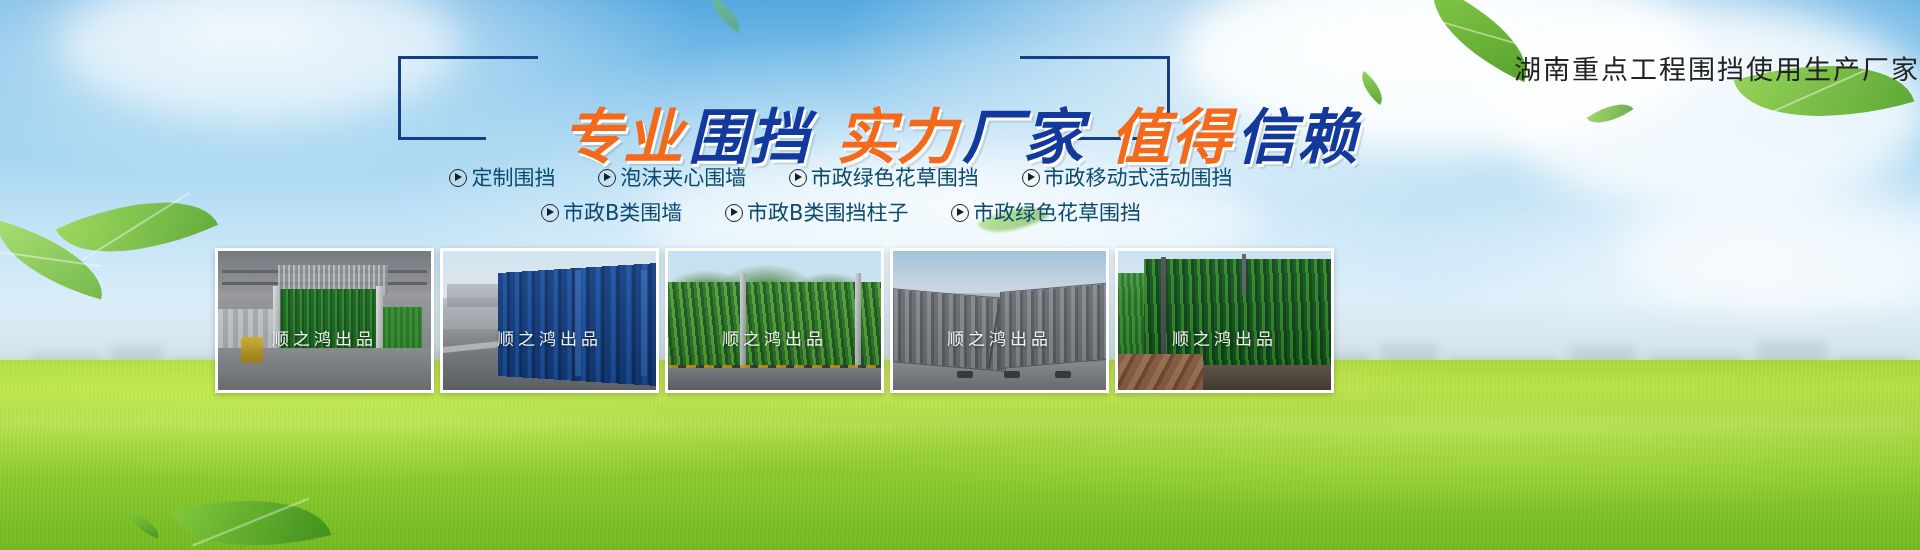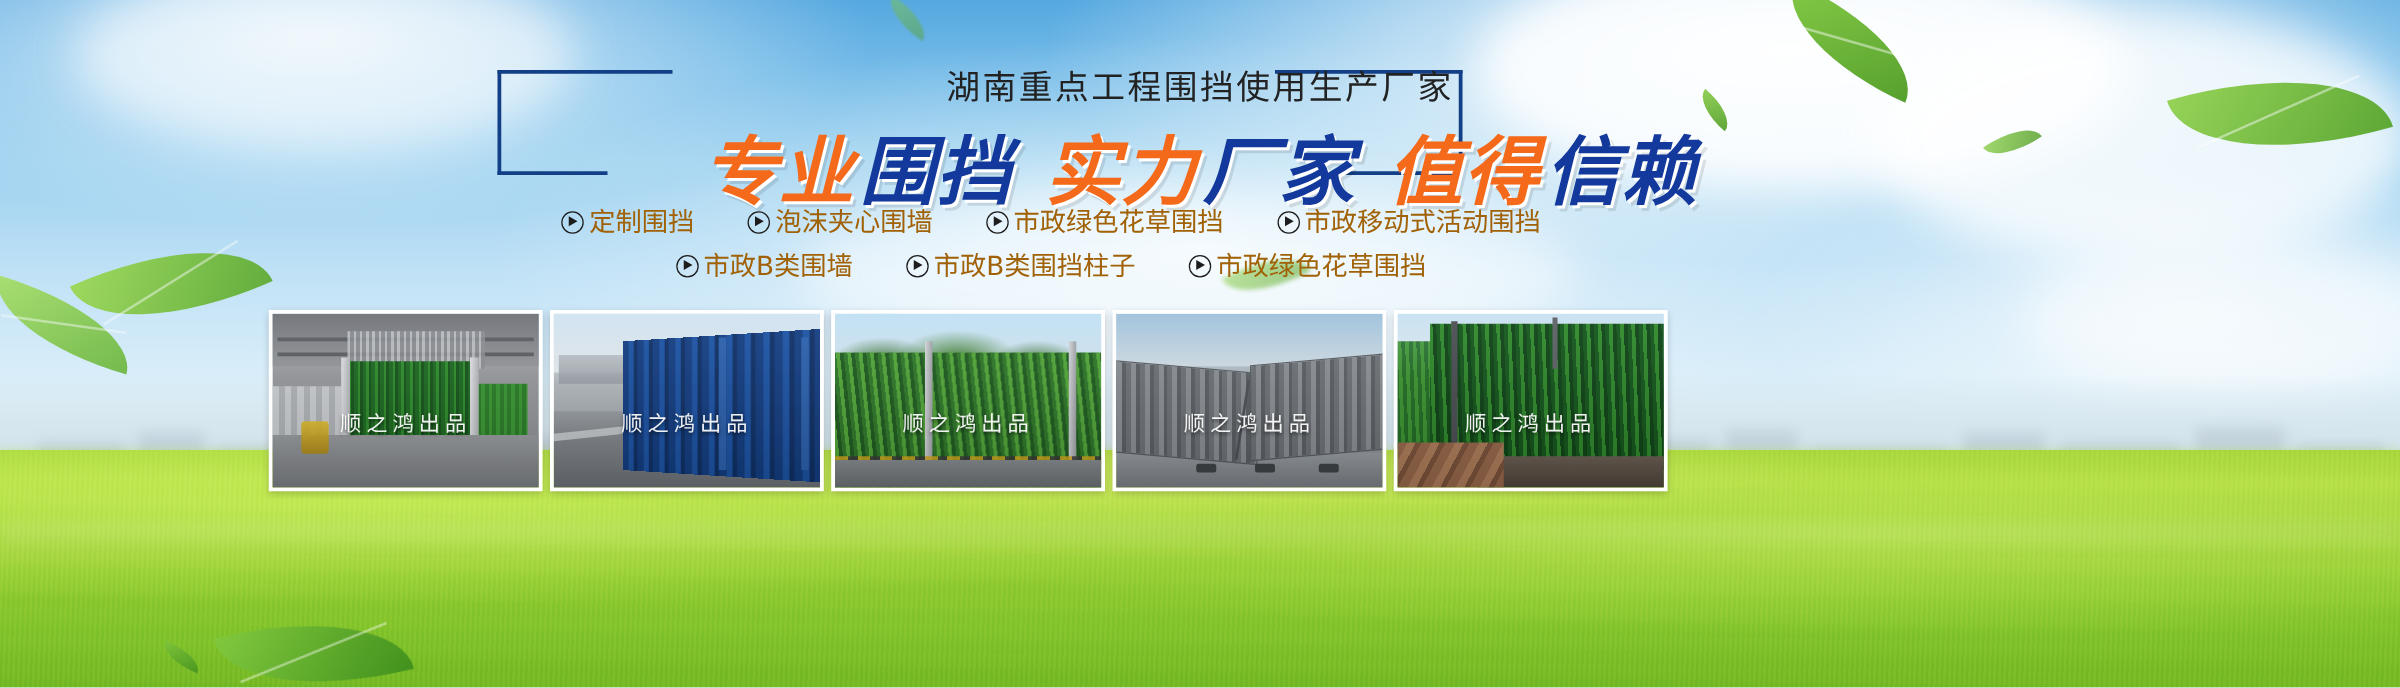--- a/index.html
+++ b/index.html
@@ -81,36 +81,36 @@
   .frame span{position:absolute;background:#123f86;}
   .fr-l{left:0;top:0;width:3px;height:84px;}
   .fr-r{right:0;top:0;width:3px;height:84px;}
   .fr-tl{left:0;top:0;width:140px;height:3px;}
   .fr-tr{right:0;top:0;width:150px;height:3px;}
   .fr-bl{left:0;bottom:0;width:88px;height:3px;}
   .fr-br{right:0;bottom:0;width:96px;height:3px;}
 
   
   .subline{
-    position:absolute;left:0;top:48px;width:1920px;text-align:center;
+    position:absolute;left:0;top:48px;width:1920px;text-align:right;
     font-size:27px;color:#222;letter-spacing:2px;font-weight:400;
     font-family:"DejaVu Sans","Liberation Sans",sans-serif;
   }
   .headline{
     position:absolute;left:0;top:88px;width:1920px;text-align:center;
     font-size:60px;font-weight:bold;font-style:italic;letter-spacing:1px;
     white-space:nowrap;font-family:"DejaVu Sans","Liberation Sans",sans-serif;
   }
   .headline b{font-weight:bold;display:inline-block;padding:0 2px;}
   .hl-o{color:#f4691a;text-shadow:2px 3px 0 #ffffff, 4px 5px 0 rgba(0,0,0,.10);}
   .hl-b{color:#12399b;text-shadow:2px 3px 0 #ffffff, 4px 5px 0 rgba(0,0,0,.10);}
   .hl-gap{display:inline-block;width:22px;}
 
   
-  .bullets{position:absolute;left:0;width:1682px;text-align:center;color:#a16207;
+  .bullets{position:absolute;left:0;width:1682px;text-align:center;color:#0c4a6e;
            font-size:21px;font-family:"DejaVu Sans","Liberation Sans",sans-serif;}
   .row1{top:161px;}
   .row2{top:196px;}
   .bullet{display:inline-block;margin:0 18px;white-space:nowrap;}
   .bullet .tri{
     display:inline-block;width:16px;height:16px;border:1.6px solid #1d1d1d;border-radius:50%;
     position:relative;vertical-align:-2px;margin-right:4px;
   }
   .bullet .tri::after{
     content:"";position:absolute;left:5px;top:3px;

